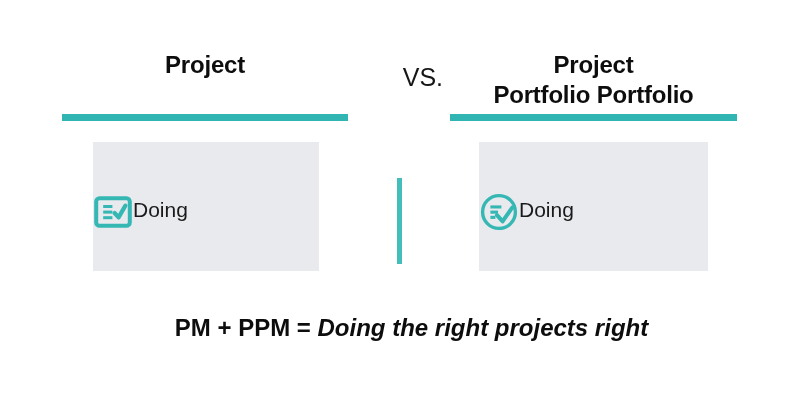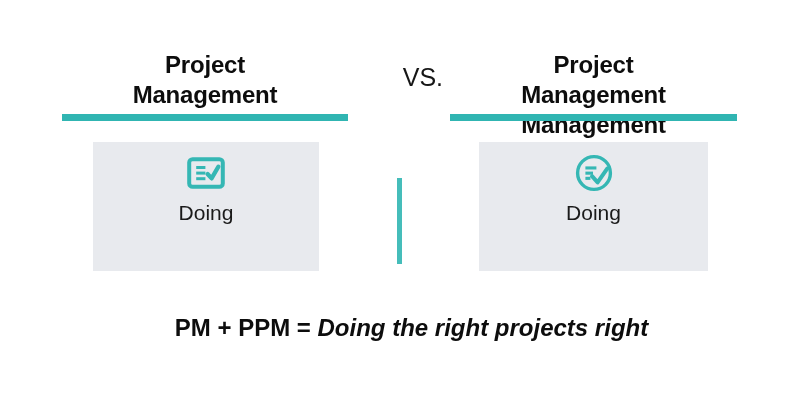--- a/index.html
+++ b/index.html
@@ -73,21 +73,21 @@
     color: #161616;
   }
 
   
   .panel {
     position: absolute;
     top: 142px;
     height: 129px;
     background: #e8eaee;
     display: flex;
-    flex-direction: column;
+    flex-direction: row;
     align-items: center;
   }
   #panel-left {
     left: 93px;
     width: 226px;
   }
   #panel-right {
     left: 479px;
     width: 229px;
   }
@@ -137,29 +137,28 @@
     font-style: italic;
   }
 </style>
 </head>
 <body>
 
 <div id="canvas">
 
   <div class="column-title" id="title-left">
     <span class="tline">Project</span>
-    <span class="tline">Management</span>
   </div>
   <div class="rule" id="rule-left"></div>
 
   <div id="vs-label">VS.</div>
 
   <div class="column-title" id="title-right">
     <span class="tline">Project</span>
-    <span class="tline">Management Management</span>
+    <span class="tline">Portfolio Portfolio</span>
   </div>
   <div class="rule" id="rule-right"></div>
 
   <div class="panel" id="panel-left">
     <span class="panel-icon">
       <svg width="40" height="40" viewBox="0 0 40 40" aria-hidden="true">
         <rect x="3.2" y="6.2" width="33.6" height="27.6" rx="3.4" ry="3.4" fill="none" stroke="#35b7b4" stroke-width="4"></rect>
         <rect x="10.2" y="13.0" width="9.2" height="3.0" fill="#35b7b4"></rect>
         <rect x="10.2" y="18.6" width="9.2" height="3.0" fill="#35b7b4"></rect>
         <rect x="10.2" y="24.2" width="9.2" height="3.0" fill="#35b7b4"></rect>

